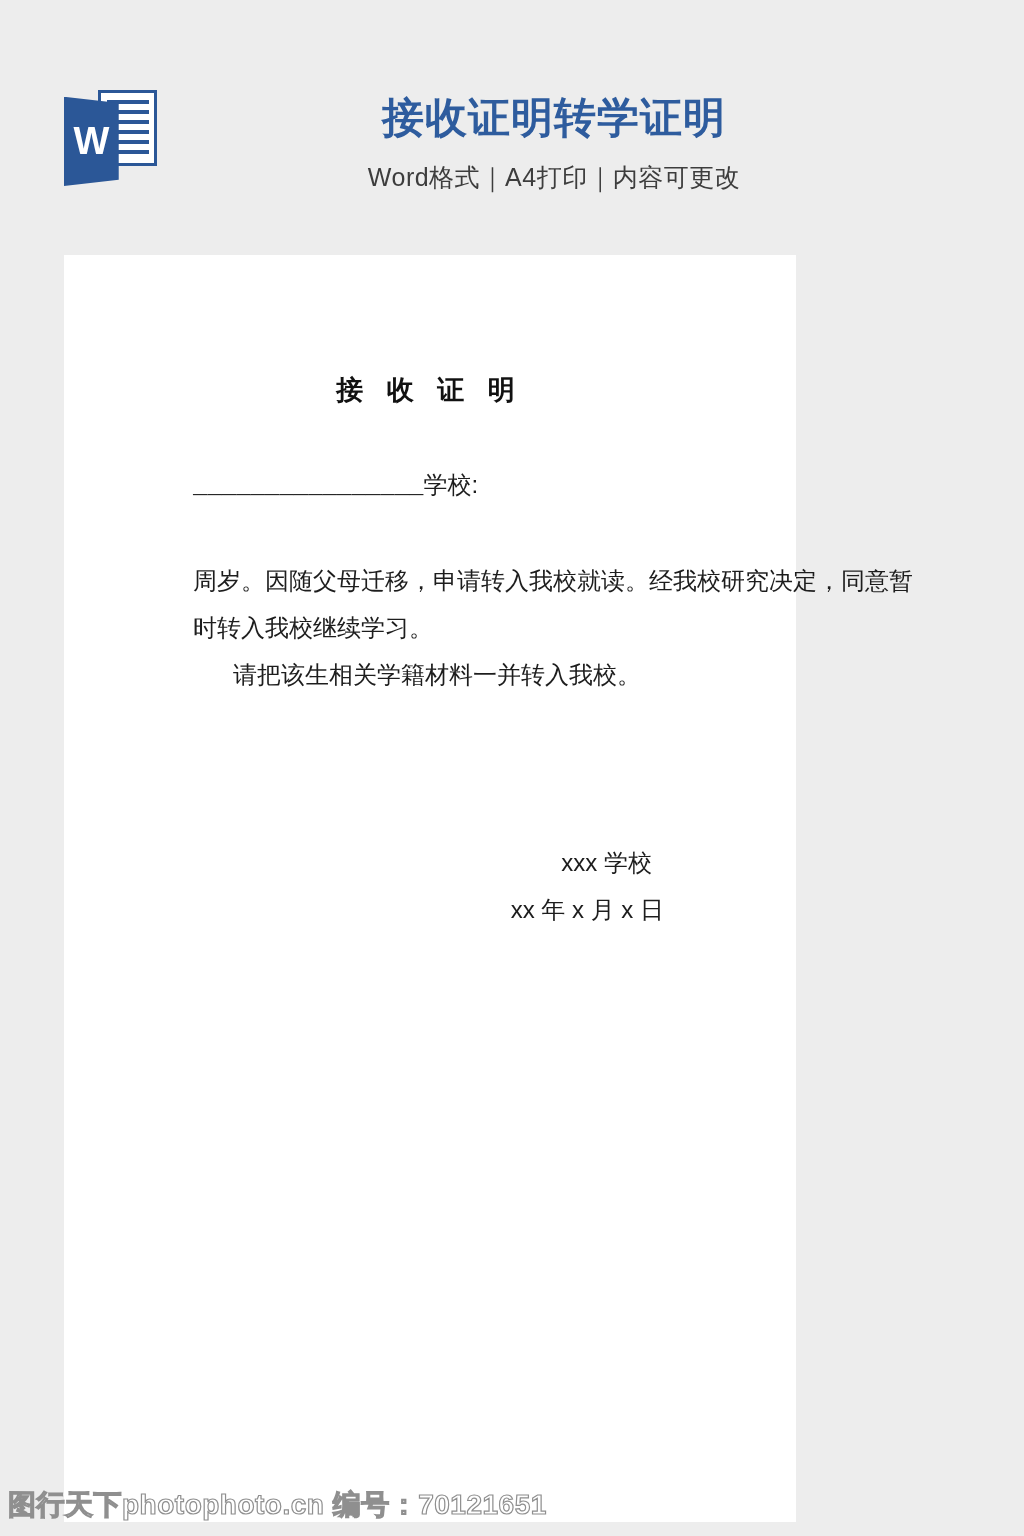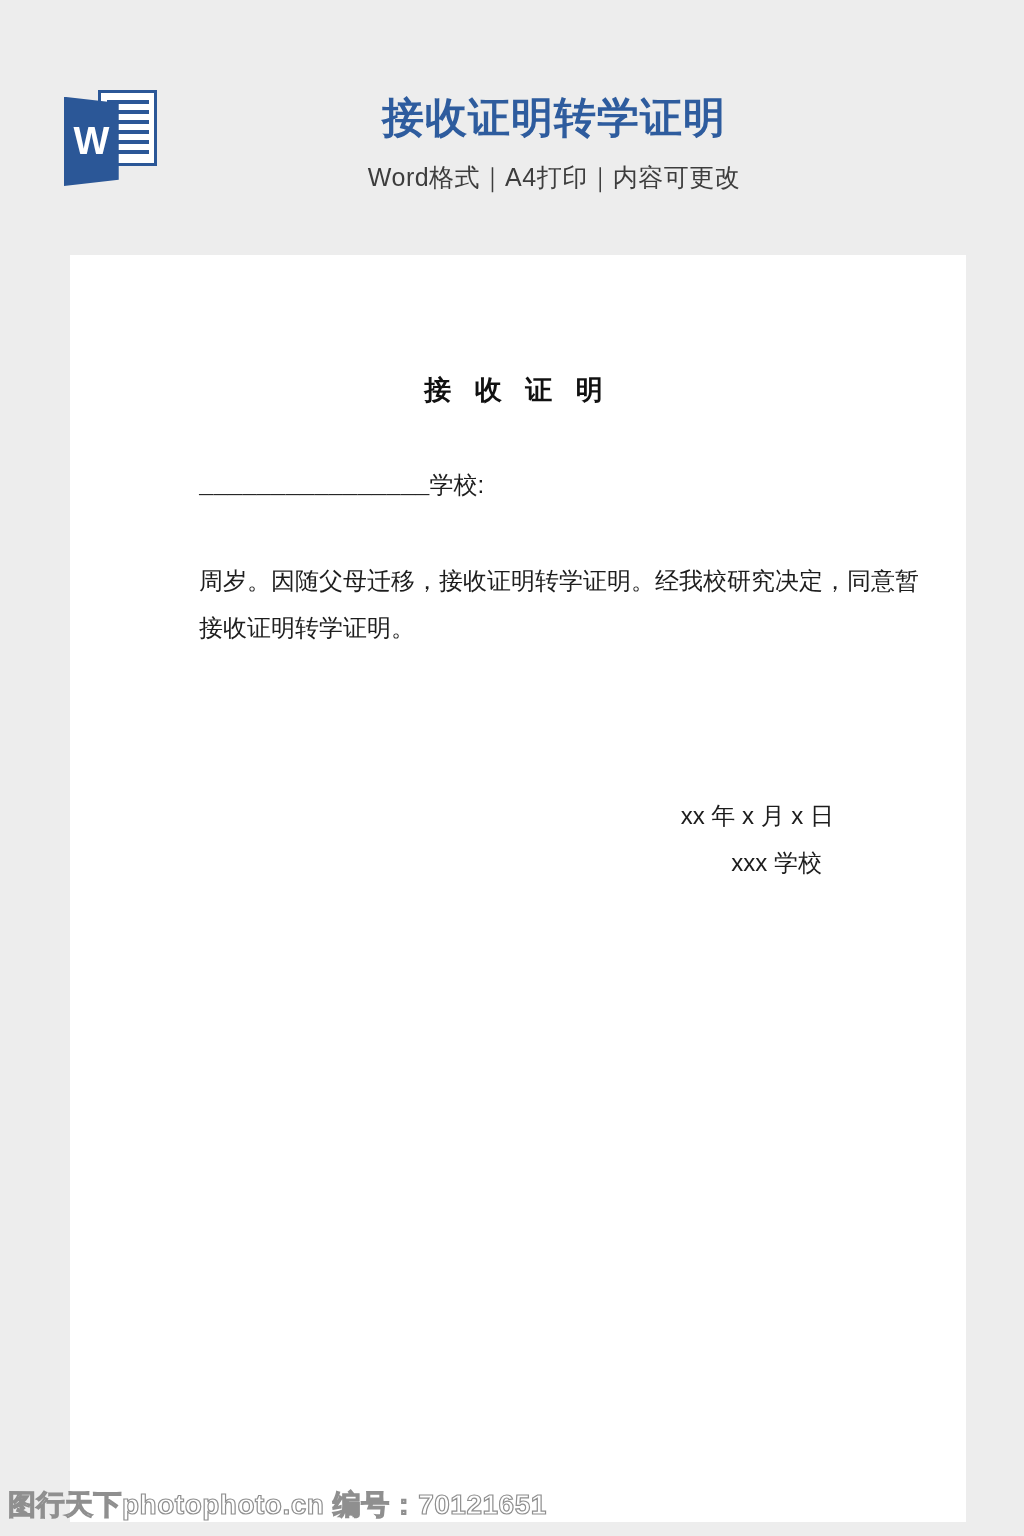--- a/index.html
+++ b/index.html
@@ -38,21 +38,21 @@
     margin:0;font-size:42px;line-height:48px;font-weight:bold;
     color:#2e5c9e;letter-spacing:1px;
   }
   .header-subtitle{
     margin:21px 0 0 0;font-size:25px;line-height:28px;
     color:#3d3d3d;font-weight:500;letter-spacing:0.5px;
   }
 
   
   .a4-page{
-    position:absolute;left:70px;top:255px;width:896px;height:1267px;
+    position:absolute;left:64px;top:255px;width:732px;height:1267px;
     background:#ffffff;box-sizing:border-box;
     padding:112px 130px 0 129px;
     color:#1d1d1d;font-size:24px;line-height:47px;
   }
   .a4-page p,.a4-page h2{margin:0;font-size:24px;line-height:47px;font-weight:normal;}
   .doc-title{
     text-align:center;font-weight:bold !important;font-size:27px !important;
     letter-spacing:8px;color:#111;
   }
   .spacer1{height:47px;}
@@ -96,29 +96,30 @@
   <main class="a4-page">
 
     <h2 class="doc-title">接 收 证 明</h2>
 
     <div class="spacer1" aria-hidden="true"></div>
 
     <p class="salutation nowrap"><span class="blank-run">________________</span><span>学校:</span></p>
 
     <div class="spacer1" aria-hidden="true"></div>
 
-    <p class="nowrap">周岁。因随父母迁移，接收证明转学证明。经我校研究决定，同意暂</p>
-    <p class="nowrap">接收证明转学证明。</p>
+    <p class="nowrap">周岁。因随父母迁移，申请转入我校就读。经我校研究决定，同意暂</p>
+    <p class="nowrap">时转入我校继续学习。</p>
 
+    <p class="indent nowrap">请把该生相关学籍材料一并转入我校。</p>
 
     <div class="spacer1" aria-hidden="true"></div>
 
 
     <div class="spacer2" aria-hidden="true"></div>
 
+    <p class="sign sign-school">xxx 学校</p>
     <p class="sign sign-date">xx 年 x 月 x 日</p>
-    <p class="sign sign-school">xxx 学校</p>
 
   </main>
 
   <div class="watermark">图行天下photophoto.cn 编号：70121651</div>
 
 </div>
 
 </body></html>

